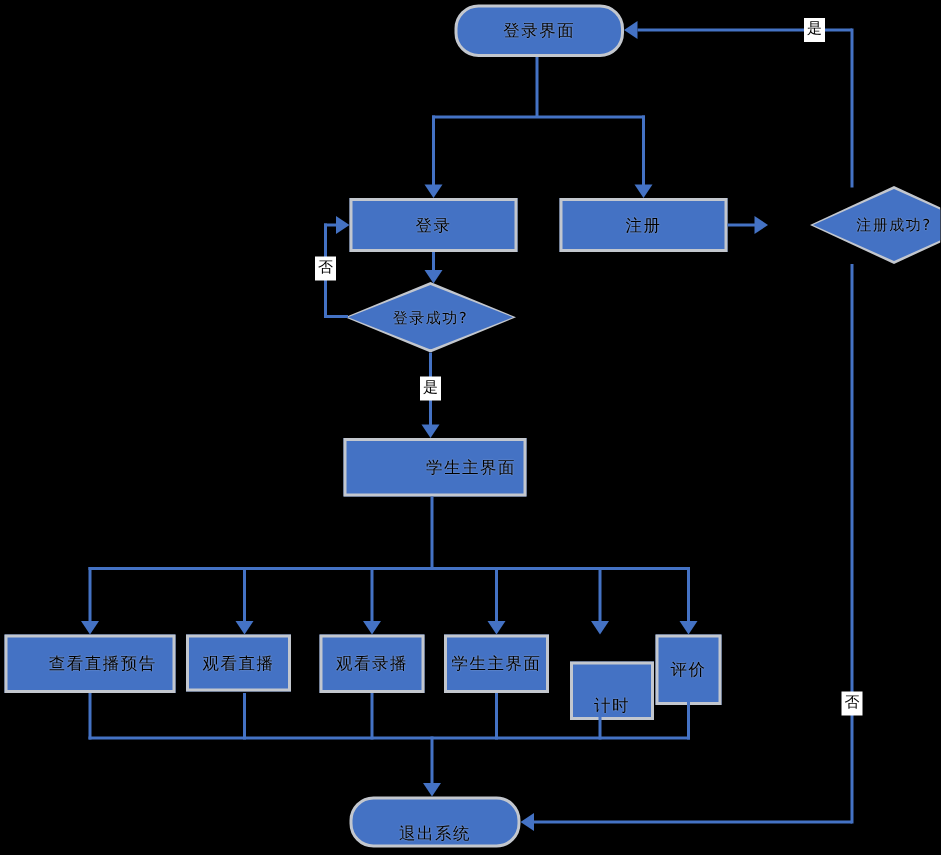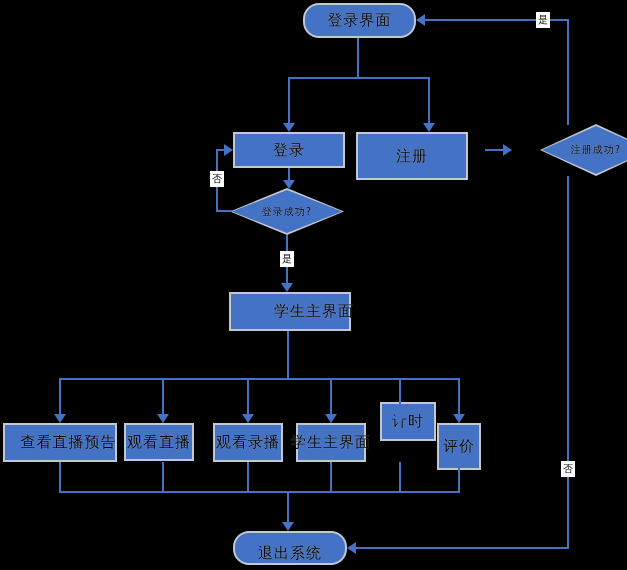--- a/index.html
+++ b/index.html
@@ -8,21 +8,21 @@
     background:var(--color-background, #000);
     overflow:hidden;
     font-family:"DejaVu Sans", sans-serif;
   }
   .node {
     position:absolute; box-sizing:border-box;
     background:var(--color-node_fill, #4472C4);
     border:2px solid var(--color-node_border, #c3c7ce);
     display:flex; align-items:center; justify-content:center;
     color:var(--color-text, #000);
-    font-size:15px; letter-spacing:1px; white-space:nowrap;
+    font-size:11px; letter-spacing:1px; white-space:nowrap;
     text-shadow:0 0 1px rgba(255,255,255,.55);
   }
   .rounded { border-radius:16px; }
   .diamond { position:absolute; box-sizing:border-box;
     display:flex; align-items:center; justify-content:center; }
   .d-outer { position:absolute; inset:0;
     background:var(--color-node_border, #c3c7ce);
     clip-path:polygon(50% 0, 100% 50%, 50% 100%, 0 50%); }
   .d-inner { position:absolute; inset:2px;
     background:var(--color-node_fill, #4472C4);
@@ -52,21 +52,21 @@
 <div id="canvas">
 
   <div class="node rounded" style="left:303px; top:3px; width:113px; height:35px;">
     <span>登录界面</span>
   </div>
 
   <div class="node" style="left:233px; top:132px; width:112px; height:36px;">
     <span>登录</span>
   </div>
 
-  <div class="node" style="left:356px; top:132px; width:112px; height:48px;">
+  <div class="node" style="left:373px; top:132px; width:112px; height:36px;">
     <span>注册</span>
   </div>
 
   <div class="diamond" style="left:230px; top:188px; width:114px; height:47px;">
     <div class="d-outer"></div>
     <div class="d-inner"></div>
     <span class="d-label">登录成功?</span>
   </div>
 
   <div class="diamond" style="left:540px; top:124px; width:112px; height:52px;">
@@ -88,21 +88,21 @@
   </div>
 
   <div class="node" style="left:213px; top:423px; width:70px; height:39px;">
     <span>观看录播</span>
   </div>
 
   <div class="node" style="left:296px; top:423px; width:70px; height:39px;">
     <span>学生主界面</span>
   </div>
 
-  <div class="node" style="left:380px; top:402px; width:56px; height:39px;">
+  <div class="node" style="left:380px; top:441px; width:56px; height:39px;align-items:flex-end;">
     <span>计时</span>
   </div>
 
   <div class="node" style="left:437px; top:423px; width:44px; height:47px;">
     <span>评价</span>
   </div>
 
   <div class="node rounded" style="left:233px; top:531px; width:114px; height:34px;align-items:flex-end;">
     <span>退出系统</span>
   </div>

